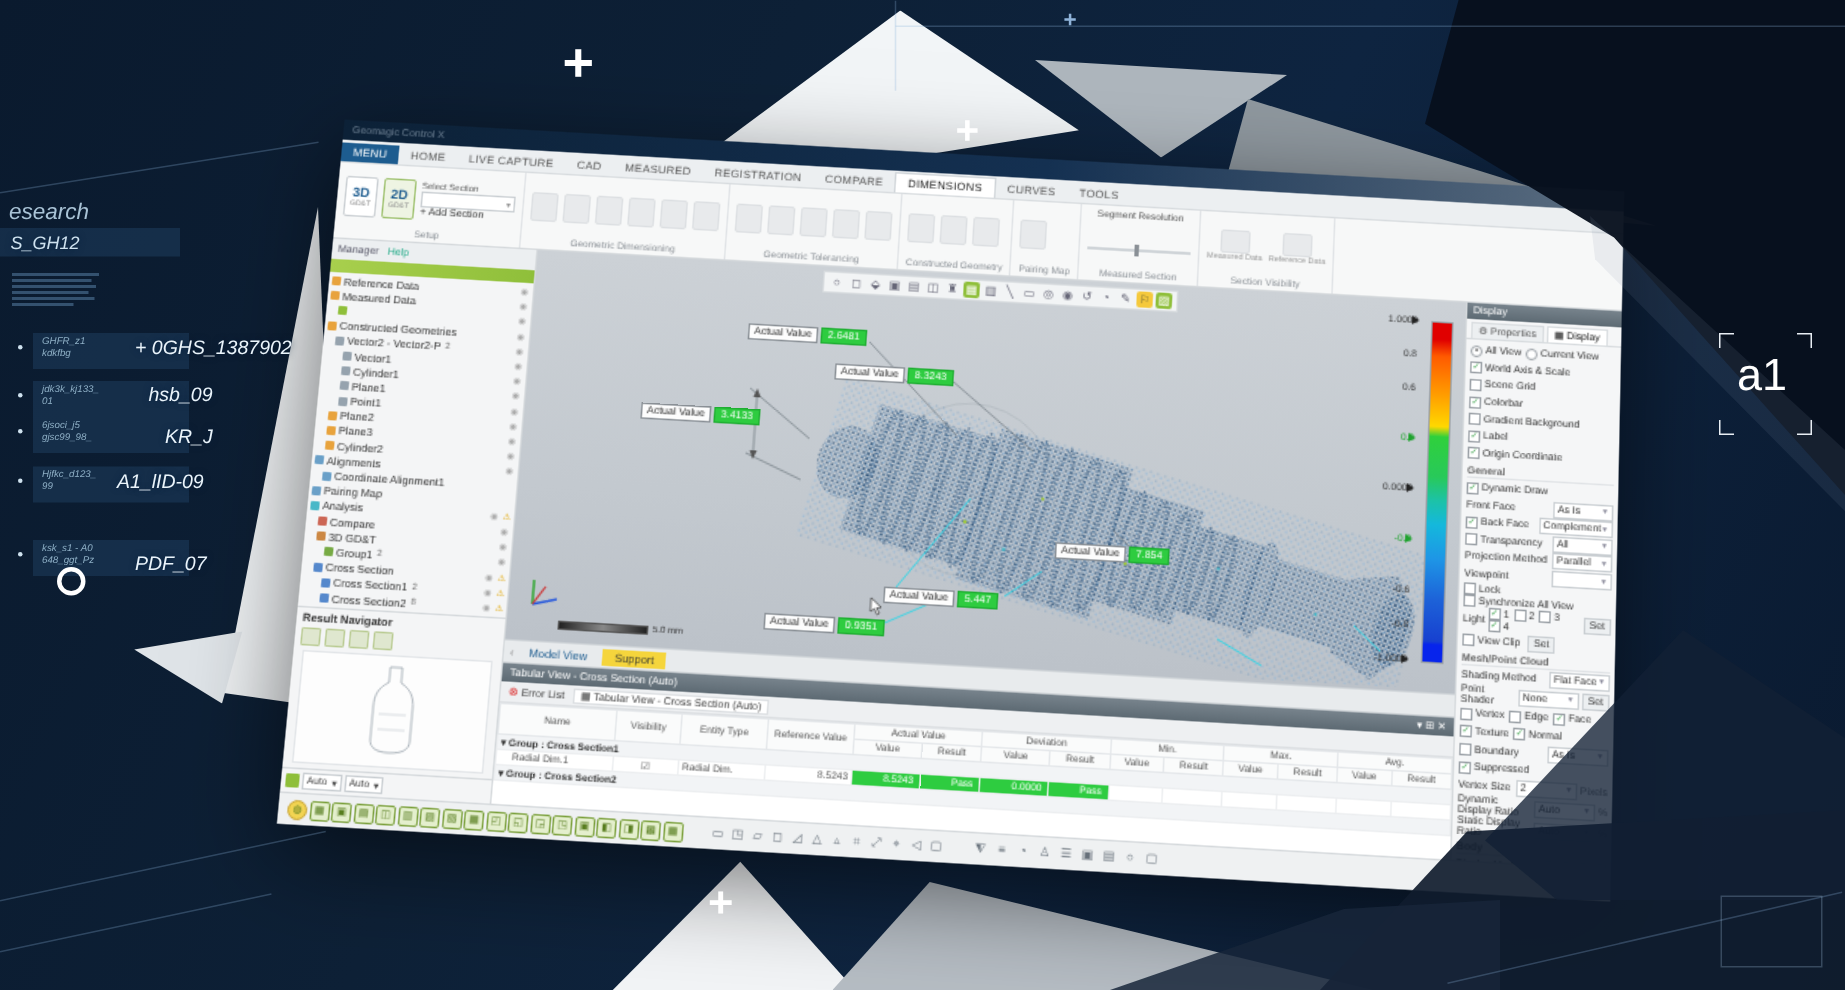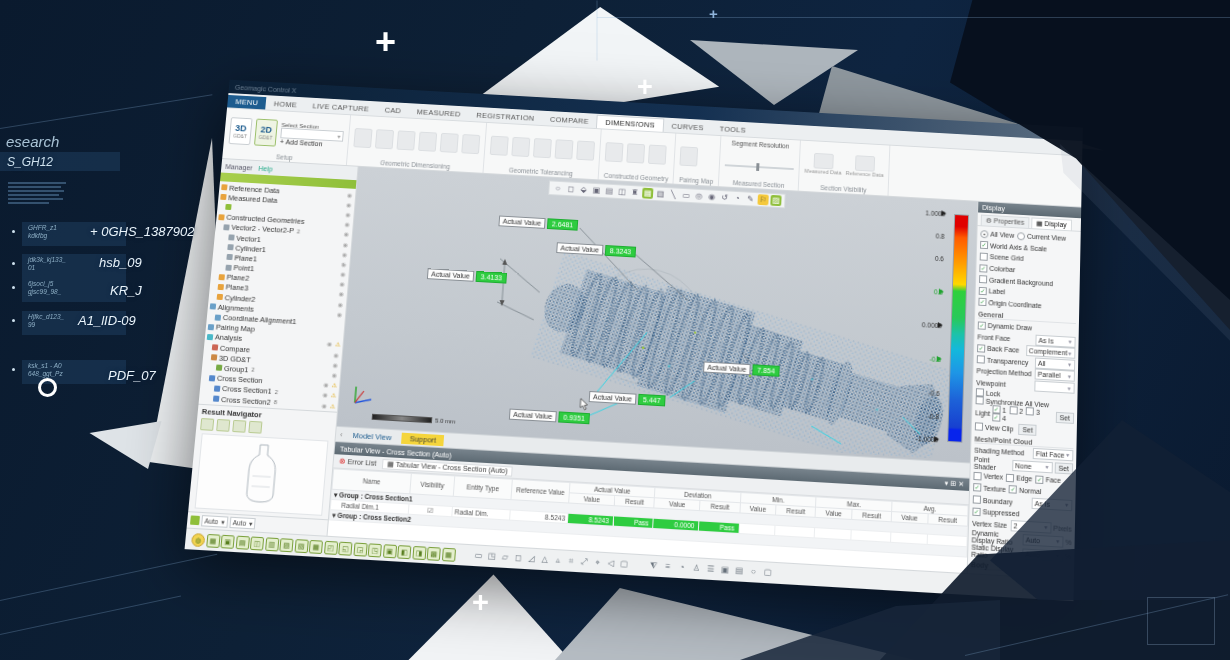--- a/index.html
+++ b/index.html
@@ -1247,19 +1247,26 @@
           </div>
           <span class="abs lo-big" style="position: absolute; left: 78px; top: 313px;">A1_lID-09</span>
         </div>
 
         <div>
           <span class="lo-dot" style="left: 12px; top: 368px;"></span>
           <div class="abs lo-chipbg" style="left: 22px; width: 104px; height: 24px; position: absolute; top: 360px;">
             <span class="lo-code" style="position:absolute;left:6px;top:2px;">ksk_s1 - A0
 648_ggt_Pz</span>
           </div>
-          <span class="abs lo-big" style="position: absolute; left: 108px; top: 368px;">PDF_07</span>
+          <span class="abs lo-big" style="position: absolute; left: 90px; top: 368px;">PDF_07</span>
         </div>
       </div>
     <div class="ring" style="left:38px;top:378px;width:13px;height:13px;"></div>
   </div>
 
+  <div id="a1" class="z-top">
+    <i style="left:0;top:0;border-right:none;border-bottom:none;"></i>
+    <i style="right:0;top:0;border-left:none;border-bottom:none;"></i>
+    <i style="left:0;bottom:0;border-right:none;border-top:none;"></i>
+    <i style="right:0;bottom:0;border-left:none;border-top:none;"></i>
+    <span class="t">a1</span>
+  </div>
 </div>
 
 </body></html>

